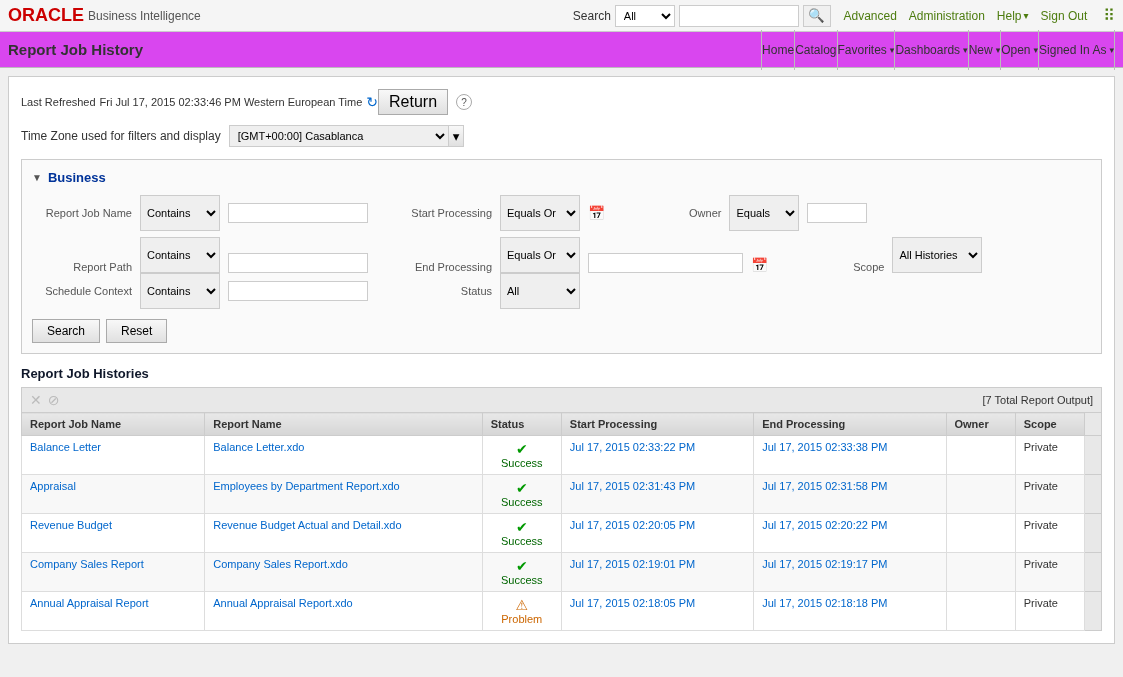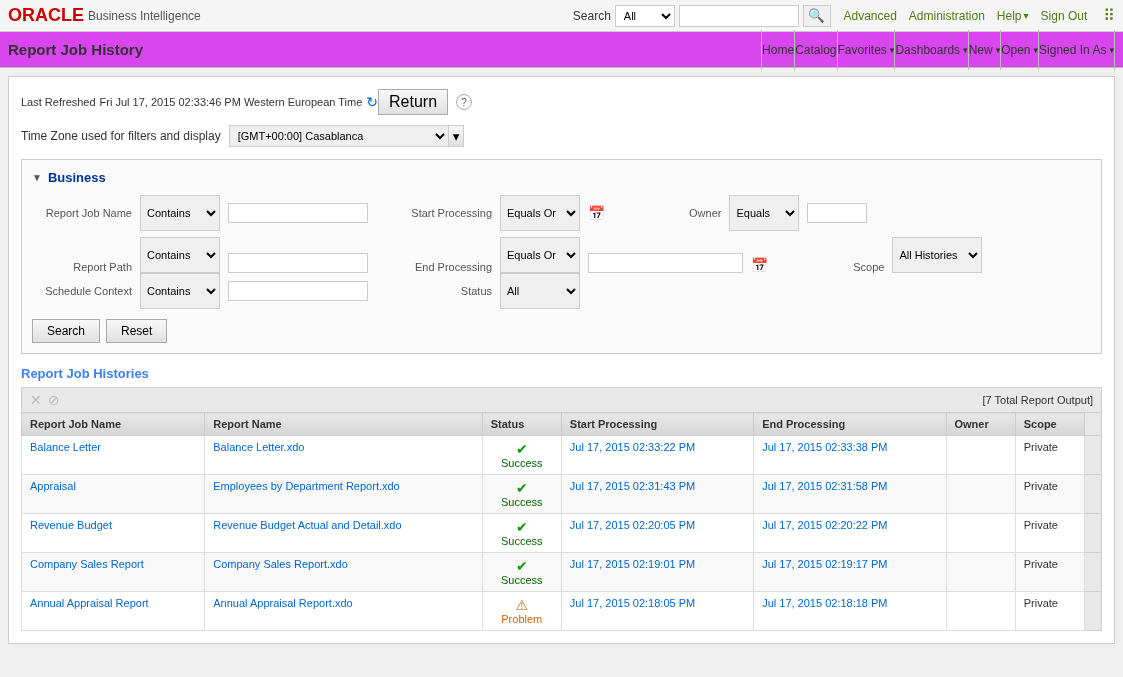--- a/index.html
+++ b/index.html
@@ -108,21 +108,21 @@
     .filter-input-date { padding: 1px 4px; border: 1px solid #ccc; font-size: 11px; height: 20px; width: 140px; }
     .cal-icon { color: #888; cursor: pointer; font-size: 14px; }
 
     .filter-buttons { display: flex; gap: 6px; margin-top: 8px; }
     .btn-search, .btn-reset {
       padding: 4px 14px; border: 1px solid #aaa; cursor: pointer; font-size: 12px;
       background: linear-gradient(to bottom, #f8f8f8, #e0e0e0);
     }
 
     
-    .results-header { font-size: 13px; font-weight: bold; color: #3b82f6; margin-bottom: 6px; }
+    .results-header { font-size: 13px; font-weight: bold; color: #0f172a; margin-bottom: 6px; }
     .results-toolbar {
       display: flex; align-items: center; justify-content: space-between;
       background: #e8e8e8; border: 1px solid #ccc; border-bottom: none;
       padding: 4px 8px; font-size: 11px;
     }
     .toolbar-icons { display: flex; gap: 6px; align-items: center; }
     .toolbar-icon { font-size: 14px; color: #666; cursor: pointer; }
     .toolbar-icon.disabled { color: #bbb; cursor: default; }
     .total-count { font-size: 11px; color: #333; }
 

